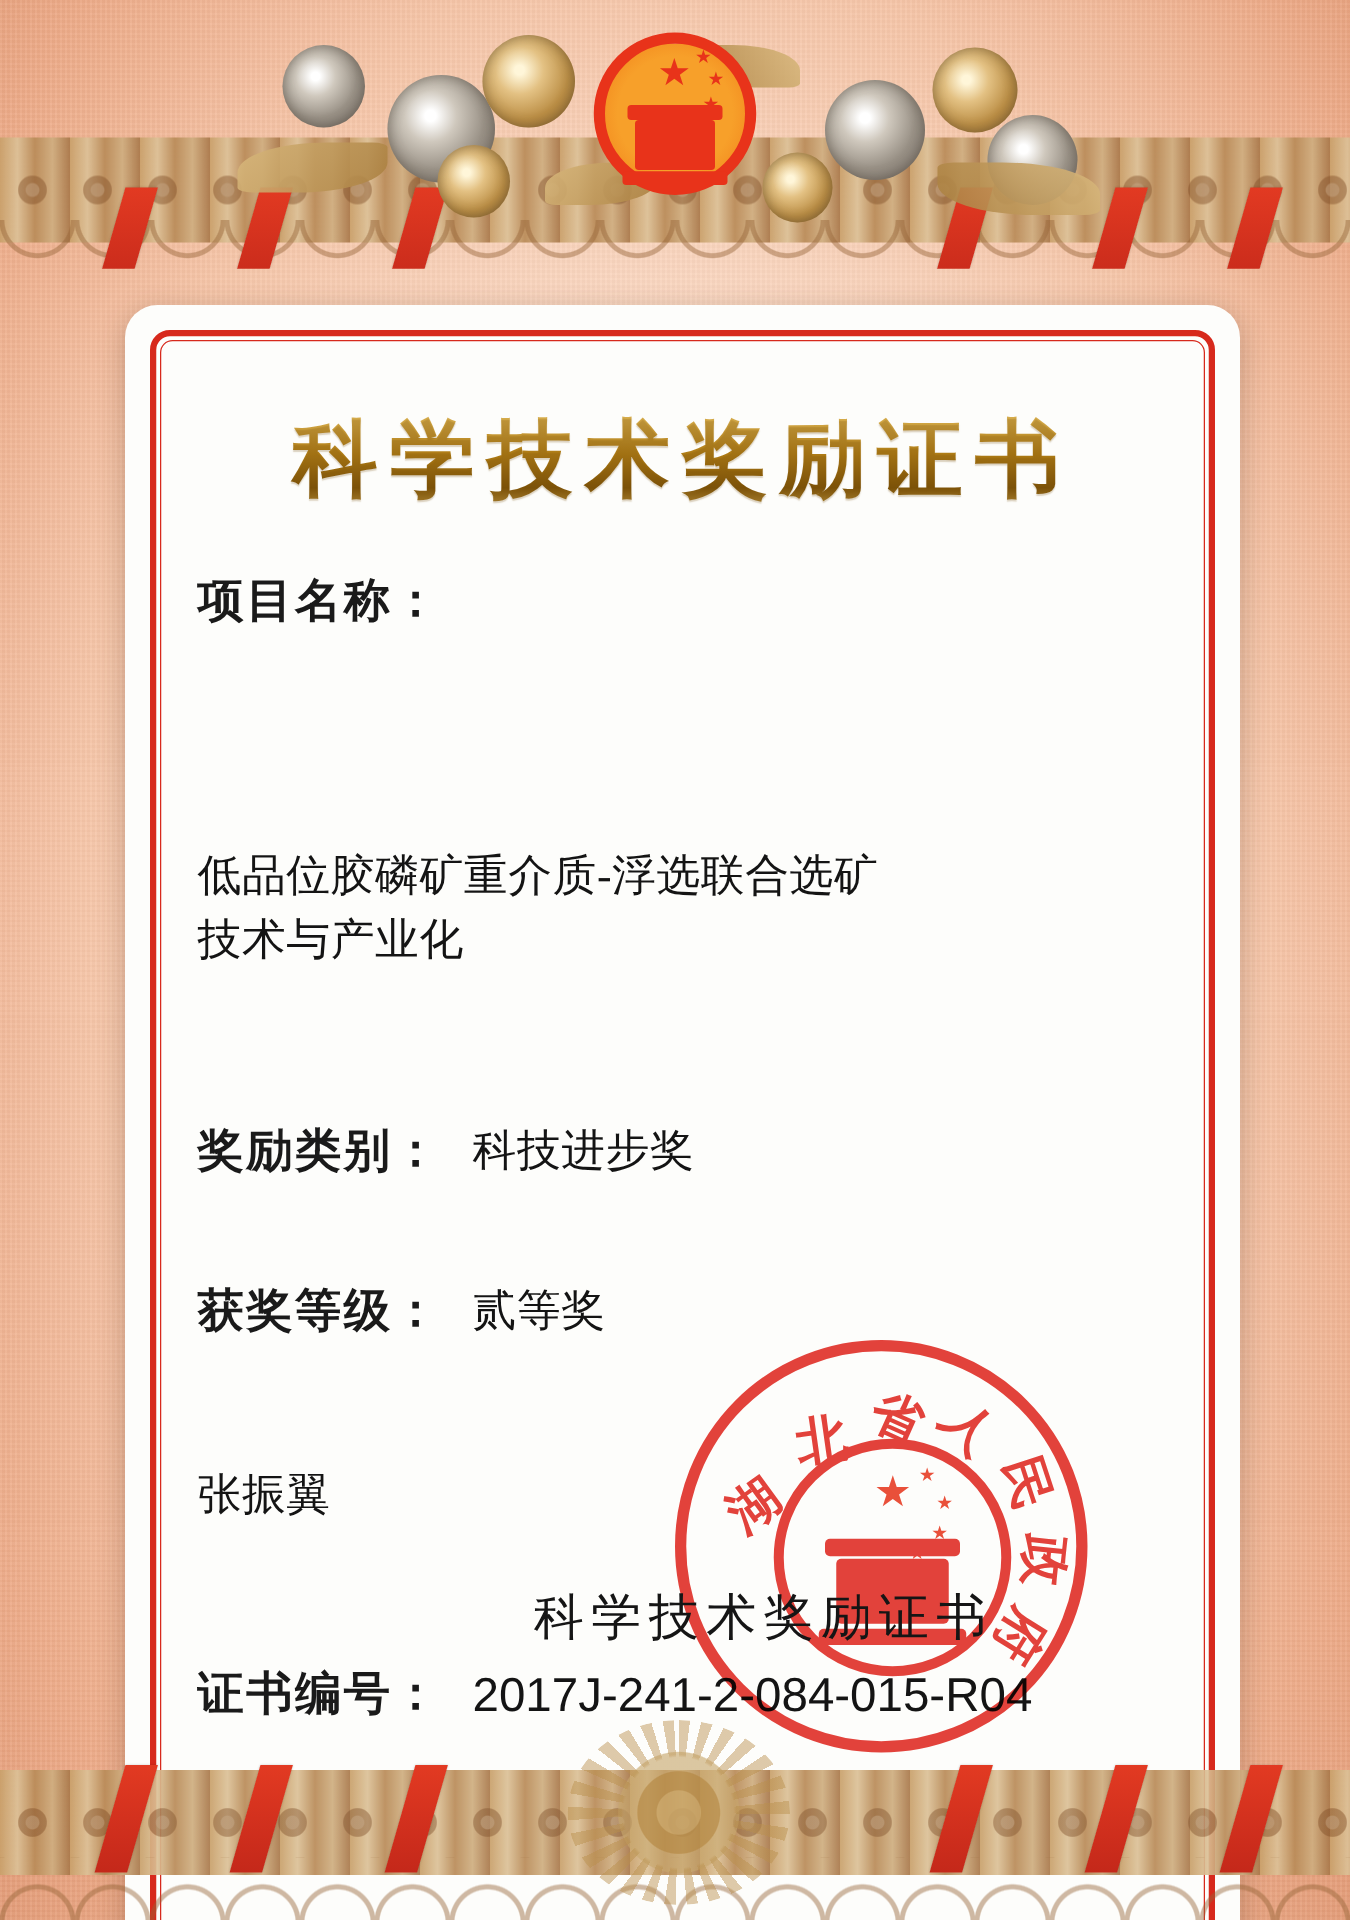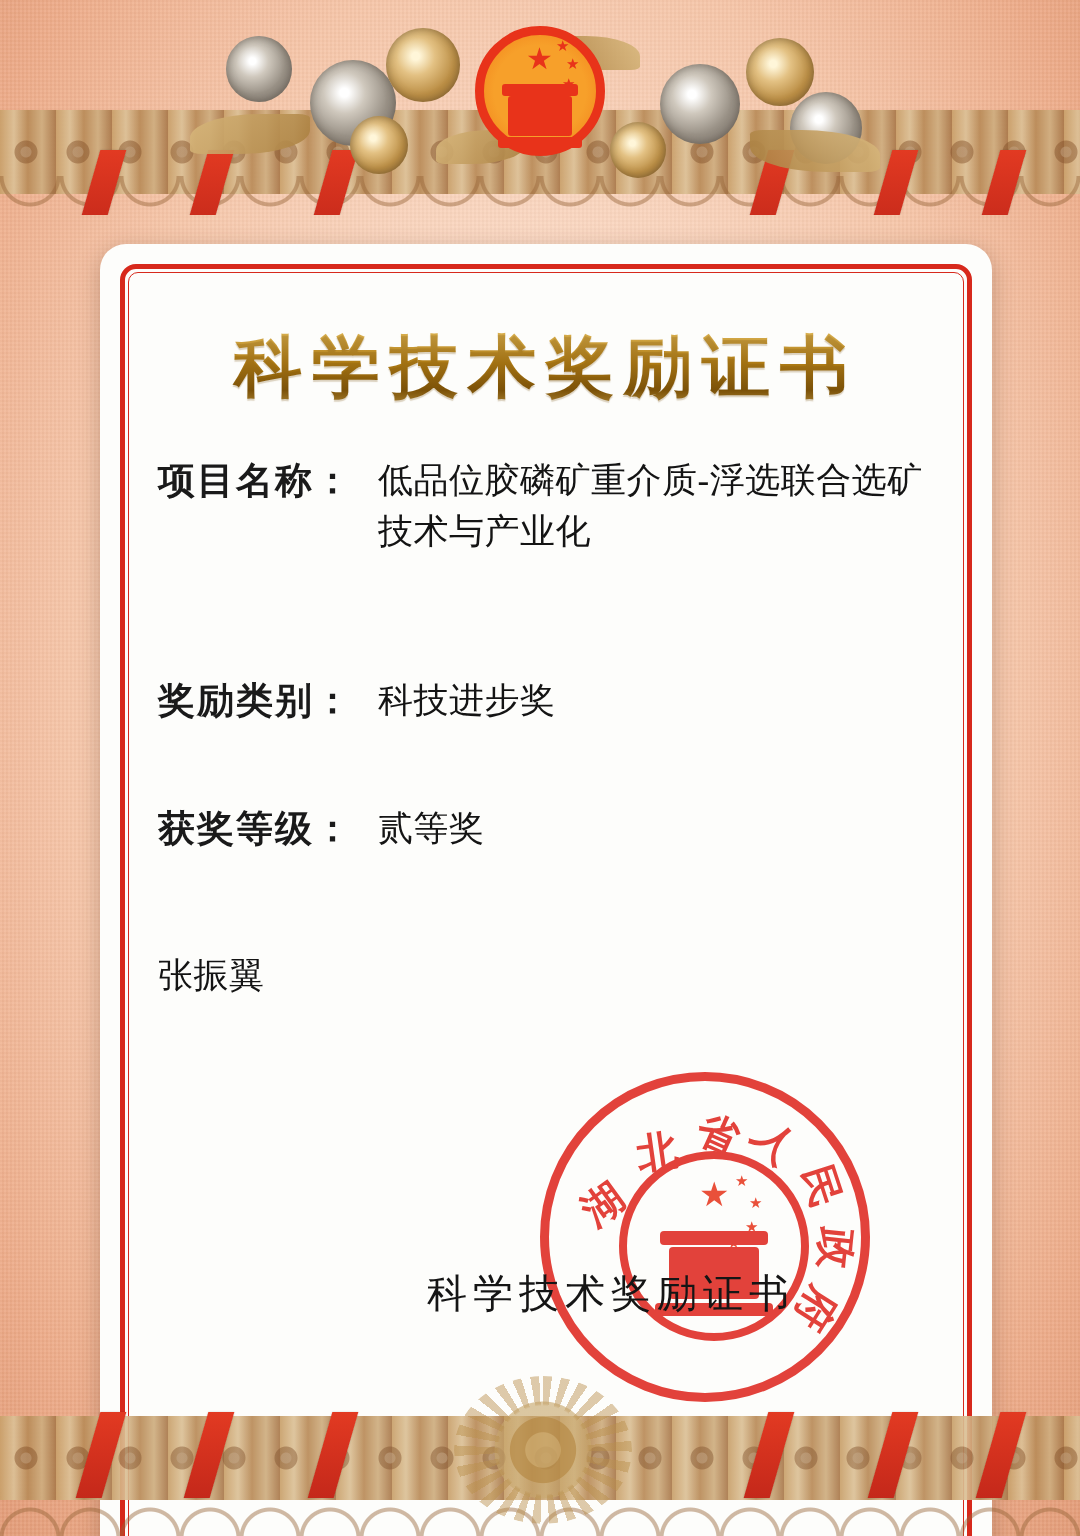--- a/index.html
+++ b/index.html
@@ -225,21 +225,21 @@
   .label.spaced {
     letter-spacing: 13px;
   }
   .value {
     font-size: 35px;
     color: #141414;
     line-height: 1.45;
     letter-spacing: 0.5px;
     font-family: Liberation Serif, serif;
   }
-  .row-project { margin-bottom: 118px; }
+  .row-project { margin-bottom: 118px; flex-direction: column; }
   .row-category { margin-bottom: 78px; align-items: center; }
   .row-grade { margin-bottom: 96px; }
   .row-winner { margin-bottom: 108px; }
   .value-serial {
     font-family: "Liberation Sans", sans-serif;
     font-size: 38px;
     letter-spacing: 0px;
   }
 
   
@@ -406,20 +406,24 @@
 
       <div class="row row-grade">
         <div class="label">获奖等级：</div>
         <div class="value">贰等奖</div>
       </div>
 
       <div class="row row-winner">
         <div class="value">张振翼</div>
       </div>
 
+      <div class="row row-serial">
+        <div class="label">证书编号：</div>
+        <div class="value value-serial">2017J-241-2-084-015-R04</div>
+      </div>
     </div>
 
     <div class="seal">
       <div class="seal-inner"></div>
       <div class="seal-emblem">
         <div class="sring"></div>
         <div class="star" style="left:80px; top:26px; font-size:34px;">★</div>
         <div class="star small" style="left:116px; top:22px;">★</div>
         <div class="star small" style="left:130px; top:44px;">★</div>
         <div class="star small" style="left:126px; top:68px;">★</div>

